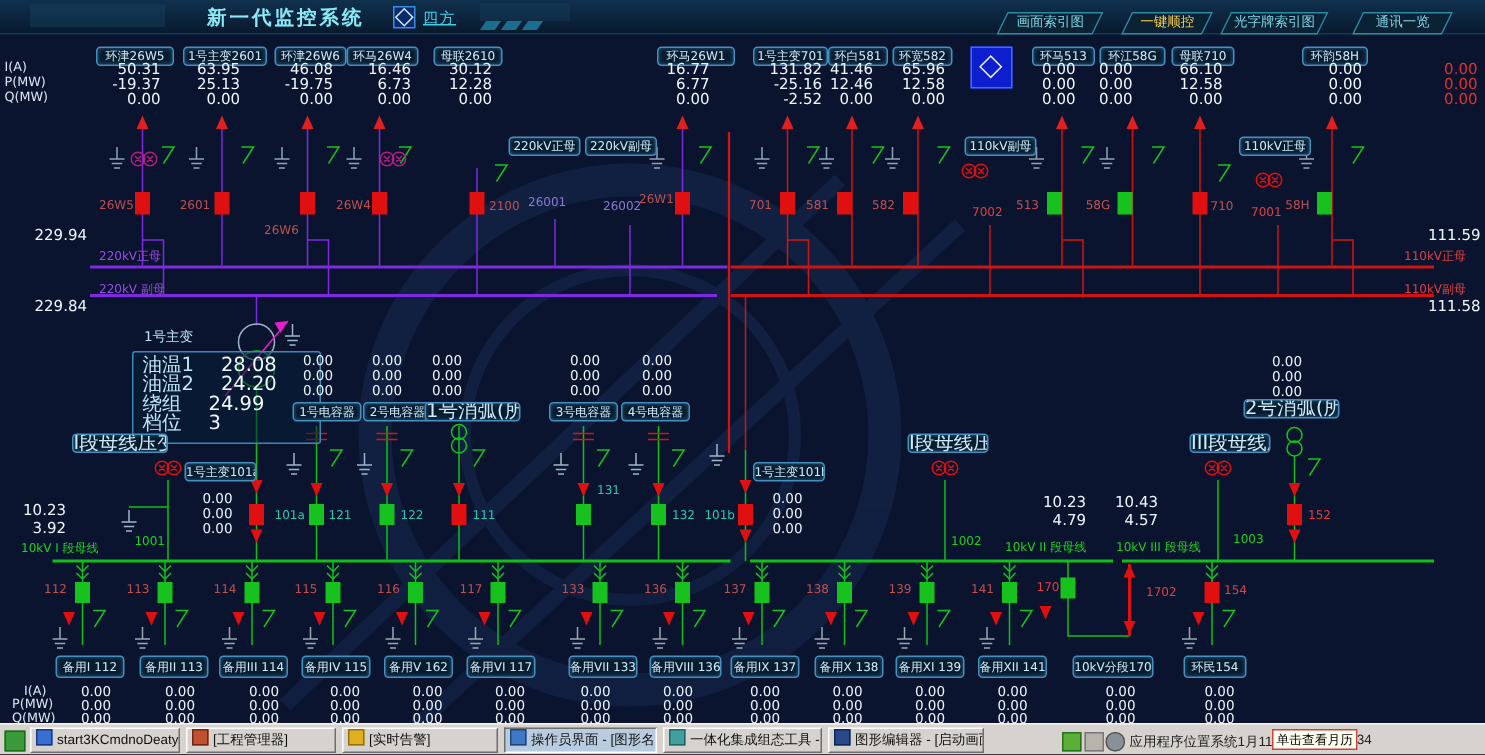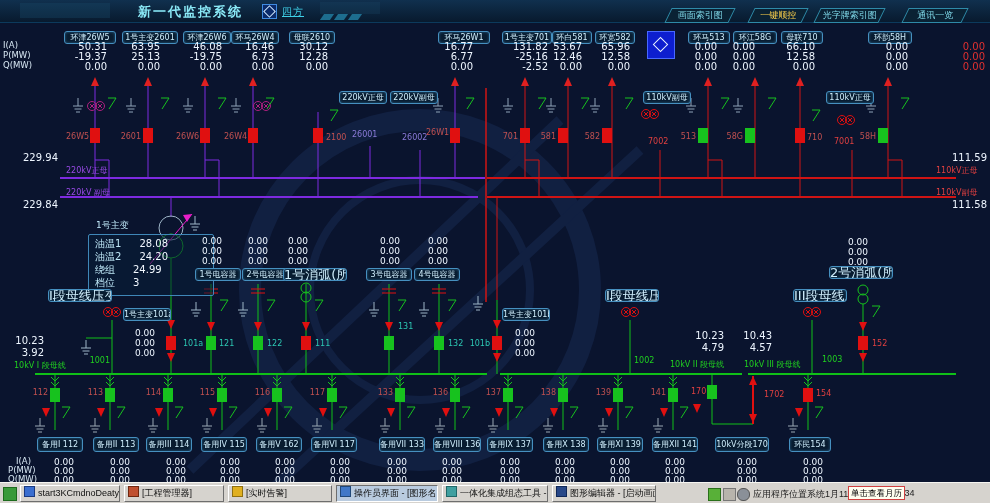--- a/index.html
+++ b/index.html
@@ -22,26 +22,26 @@
   .lb{position:absolute;background:#081c30;border:1px solid #4690c0;border-radius:3px;color:#cfeefc;
       font-size:8px;line-height:11px;height:11px;text-align:center;white-space:nowrap;overflow:hidden;
       box-shadow:inset 0 0 3px rgba(90,190,255,.4);}
   .lb.small{font-size:13px;}
   .v{position:absolute;width:36px;text-align:right;font-size:9px;line-height:10px;color:#eef6ff;white-space:nowrap;}
   .v.big{font-size:10px;}
   .vr{color:#e23030;}
   .ml{position:absolute;color:#d8e8f4;font-size:8.5px;line-height:9px;}
   .bt{position:absolute;font-size:8px;line-height:9px;white-space:nowrap;}
   .btr{width:22px;text-align:right;}
-  .c-dkred{color:#c05050;} .c-teal{color:#2cc8b4;} .c-green{color:#20d020;} .c-purp{color:#8a7ad8;}
+  .c-dkred{color:#c05050;text-align:center;} .c-teal{color:#2cc8b4;} .c-green{color:#20d020;} .c-purp{color:#8a7ad8;}
   .c-red{color:#e04040;} .c-vio{color:#9a4ae8;}
   .gtx{position:absolute;font-size:8px;line-height:9px;color:#20d020;white-space:nowrap;}
   .tx-box{position:absolute;left:88px;top:234px;width:126px;height:62px;border:1px solid #3f87b8;
           background:rgba(8,30,56,.55);border-radius:2px;padding:2px 6px;box-sizing:border-box;}
-  .tx-row{display:flex;font-size:10px;line-height:13px;color:#bfe8f8;}
+  .tx-row{display:flex;font-size:13px;line-height:13px;color:#bfe8f8;}
   .tx-row b{font-weight:normal;color:#f2f8ff;margin-left:18px;}
   .dia-nav{position:absolute;left:647px;top:31px;width:26px;height:26px;background:#0d1ecf;border:1px solid #4868ff;}
   .dia-nav i{position:absolute;left:7px;top:7px;width:9px;height:9px;border:1.5px solid #e8f2ff;transform:rotate(45deg);}
   
   .bar{position:absolute;left:0;top:482px;width:990px;height:21px;background:#d6d3ce;border-top:1px solid #f5f4f0;}
   .task{position:absolute;top:2px;height:17px;background:#d6d3ce;border:1px solid;
         border-color:#fff #6e6e6e #6e6e6e #fff;font-size:9px;line-height:15px;color:#111;
         padding:0 3px;box-sizing:border-box;white-space:nowrap;overflow:hidden;
         font-family:"Liberation Sans",sans-serif;}
   .task.active{background:#b9cbdf;border-color:#6e6e6e #fff #fff #6e6e6e;}
@@ -394,21 +394,21 @@
 <div class="v big" style="left:238px;top:62px">0.00</div>
 <div class="v big" style="left:292px;top:42px">30.12</div>
 <div class="v big" style="left:292px;top:52px">12.28</div>
 <div class="v big" style="left:292px;top:62px">0.00</div>
 <div class="v big" style="left:437px;top:42px">16.77</div>
 <div class="v big" style="left:437px;top:52px">6.77</div>
 <div class="v big" style="left:437px;top:62px">0.00</div>
 <div class="v big" style="left:512px;top:42px">131.82</div>
 <div class="v big" style="left:512px;top:52px">-25.16</div>
 <div class="v big" style="left:512px;top:62px">-2.52</div>
-<div class="v big" style="left:546px;top:42px">53.67</div>
+<div class="v big" style="left:546px;top:42px">41.46</div>
 <div class="v big" style="left:546px;top:52px">12.46</div>
 <div class="v big" style="left:546px;top:62px">0.00</div>
 <div class="v big" style="left:594px;top:42px">65.96</div>
 <div class="v big" style="left:594px;top:52px">12.58</div>
 <div class="v big" style="left:594px;top:62px">0.00</div>
 <div class="v big" style="left:681px;top:42px">0.00</div>
 <div class="v big" style="left:681px;top:52px">0.00</div>
 <div class="v big" style="left:681px;top:62px">0.00</div>
 <div class="v big" style="left:719px;top:42px">0.00</div>
 <div class="v big" style="left:719px;top:52px">0.00</div>
@@ -432,21 +432,21 @@
 <div class="bt c-vio" style="left:66px;top:166px">220kV正母</div>
 <div class="bt c-vio" style="left:66px;top:188px">220kV 副母</div>
 <div class="v big" style="left:22px;top:200px">229.84</div>
 <div class="v big" style="left:951px;top:153px">111.59</div>
 <div class="bt c-red" style="left:936px;top:166px">110kV正母</div>
 <div class="bt c-red" style="left:936px;top:188px">110kV副母</div>
 <div class="v big" style="left:951px;top:200px">111.58</div>
 
 <div class="bt btr c-dkred" style="left:66px;top:132px">26W5</div>
 <div class="bt btr c-dkred" style="left:119px;top:132px">2601</div>
-<div class="bt btr c-dkred" style="left:176px;top:132px">26W6</div>
+<div class="bt btr c-dkred" style="left:176px;top:149px">26W6</div>
 <div class="bt btr c-dkred" style="left:224px;top:132px">26W4</div>
 <div class="bt c-dkred" style="left:326px;top:133px">2100</div>
 <div class="bt c-purp" style="left:352px;top:130px">26001</div>
 <div class="bt c-purp" style="left:402px;top:133px">26002</div>
 <div class="bt btr c-dkred" style="left:426px;top:128px">26W1</div>
 <div class="bt btr c-dkred" style="left:496px;top:132px">701</div>
 <div class="bt btr c-dkred" style="left:534px;top:132px">581</div>
 <div class="bt btr c-dkred" style="left:578px;top:132px">582</div>
 <div class="bt c-red" style="left:648px;top:137px">7002</div>
 <div class="bt btr c-dkred" style="left:674px;top:132px">513</div>

